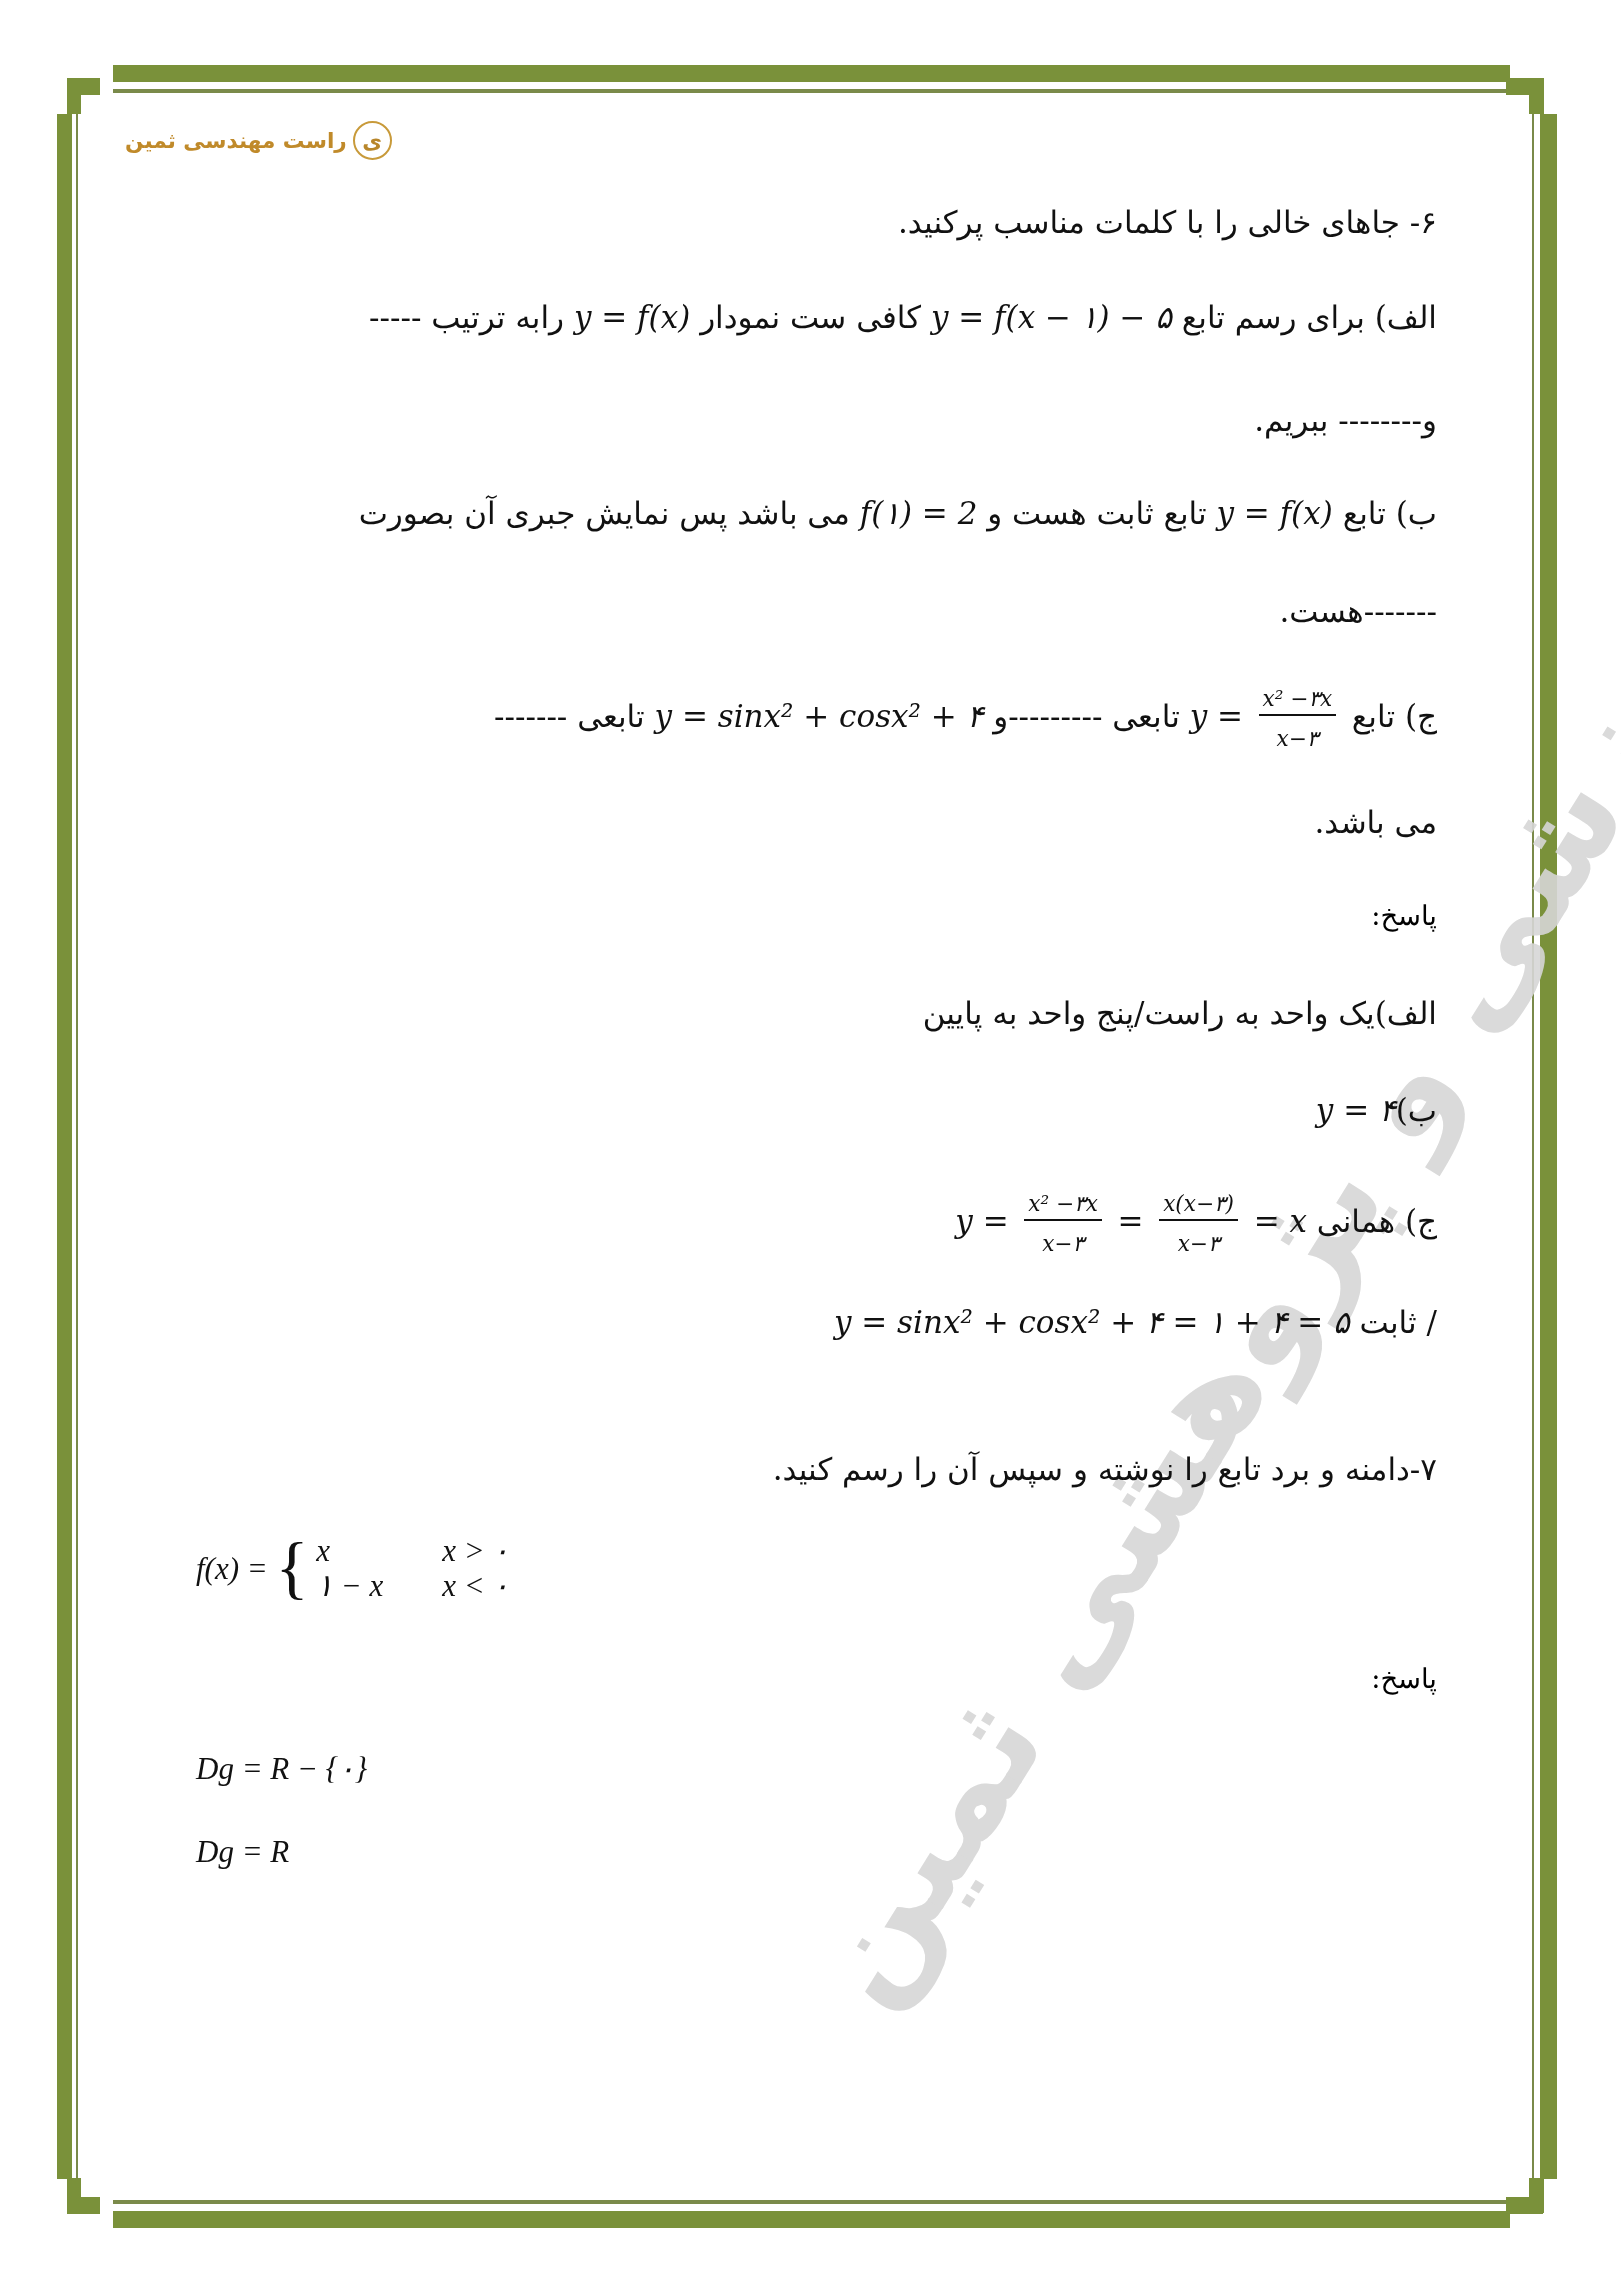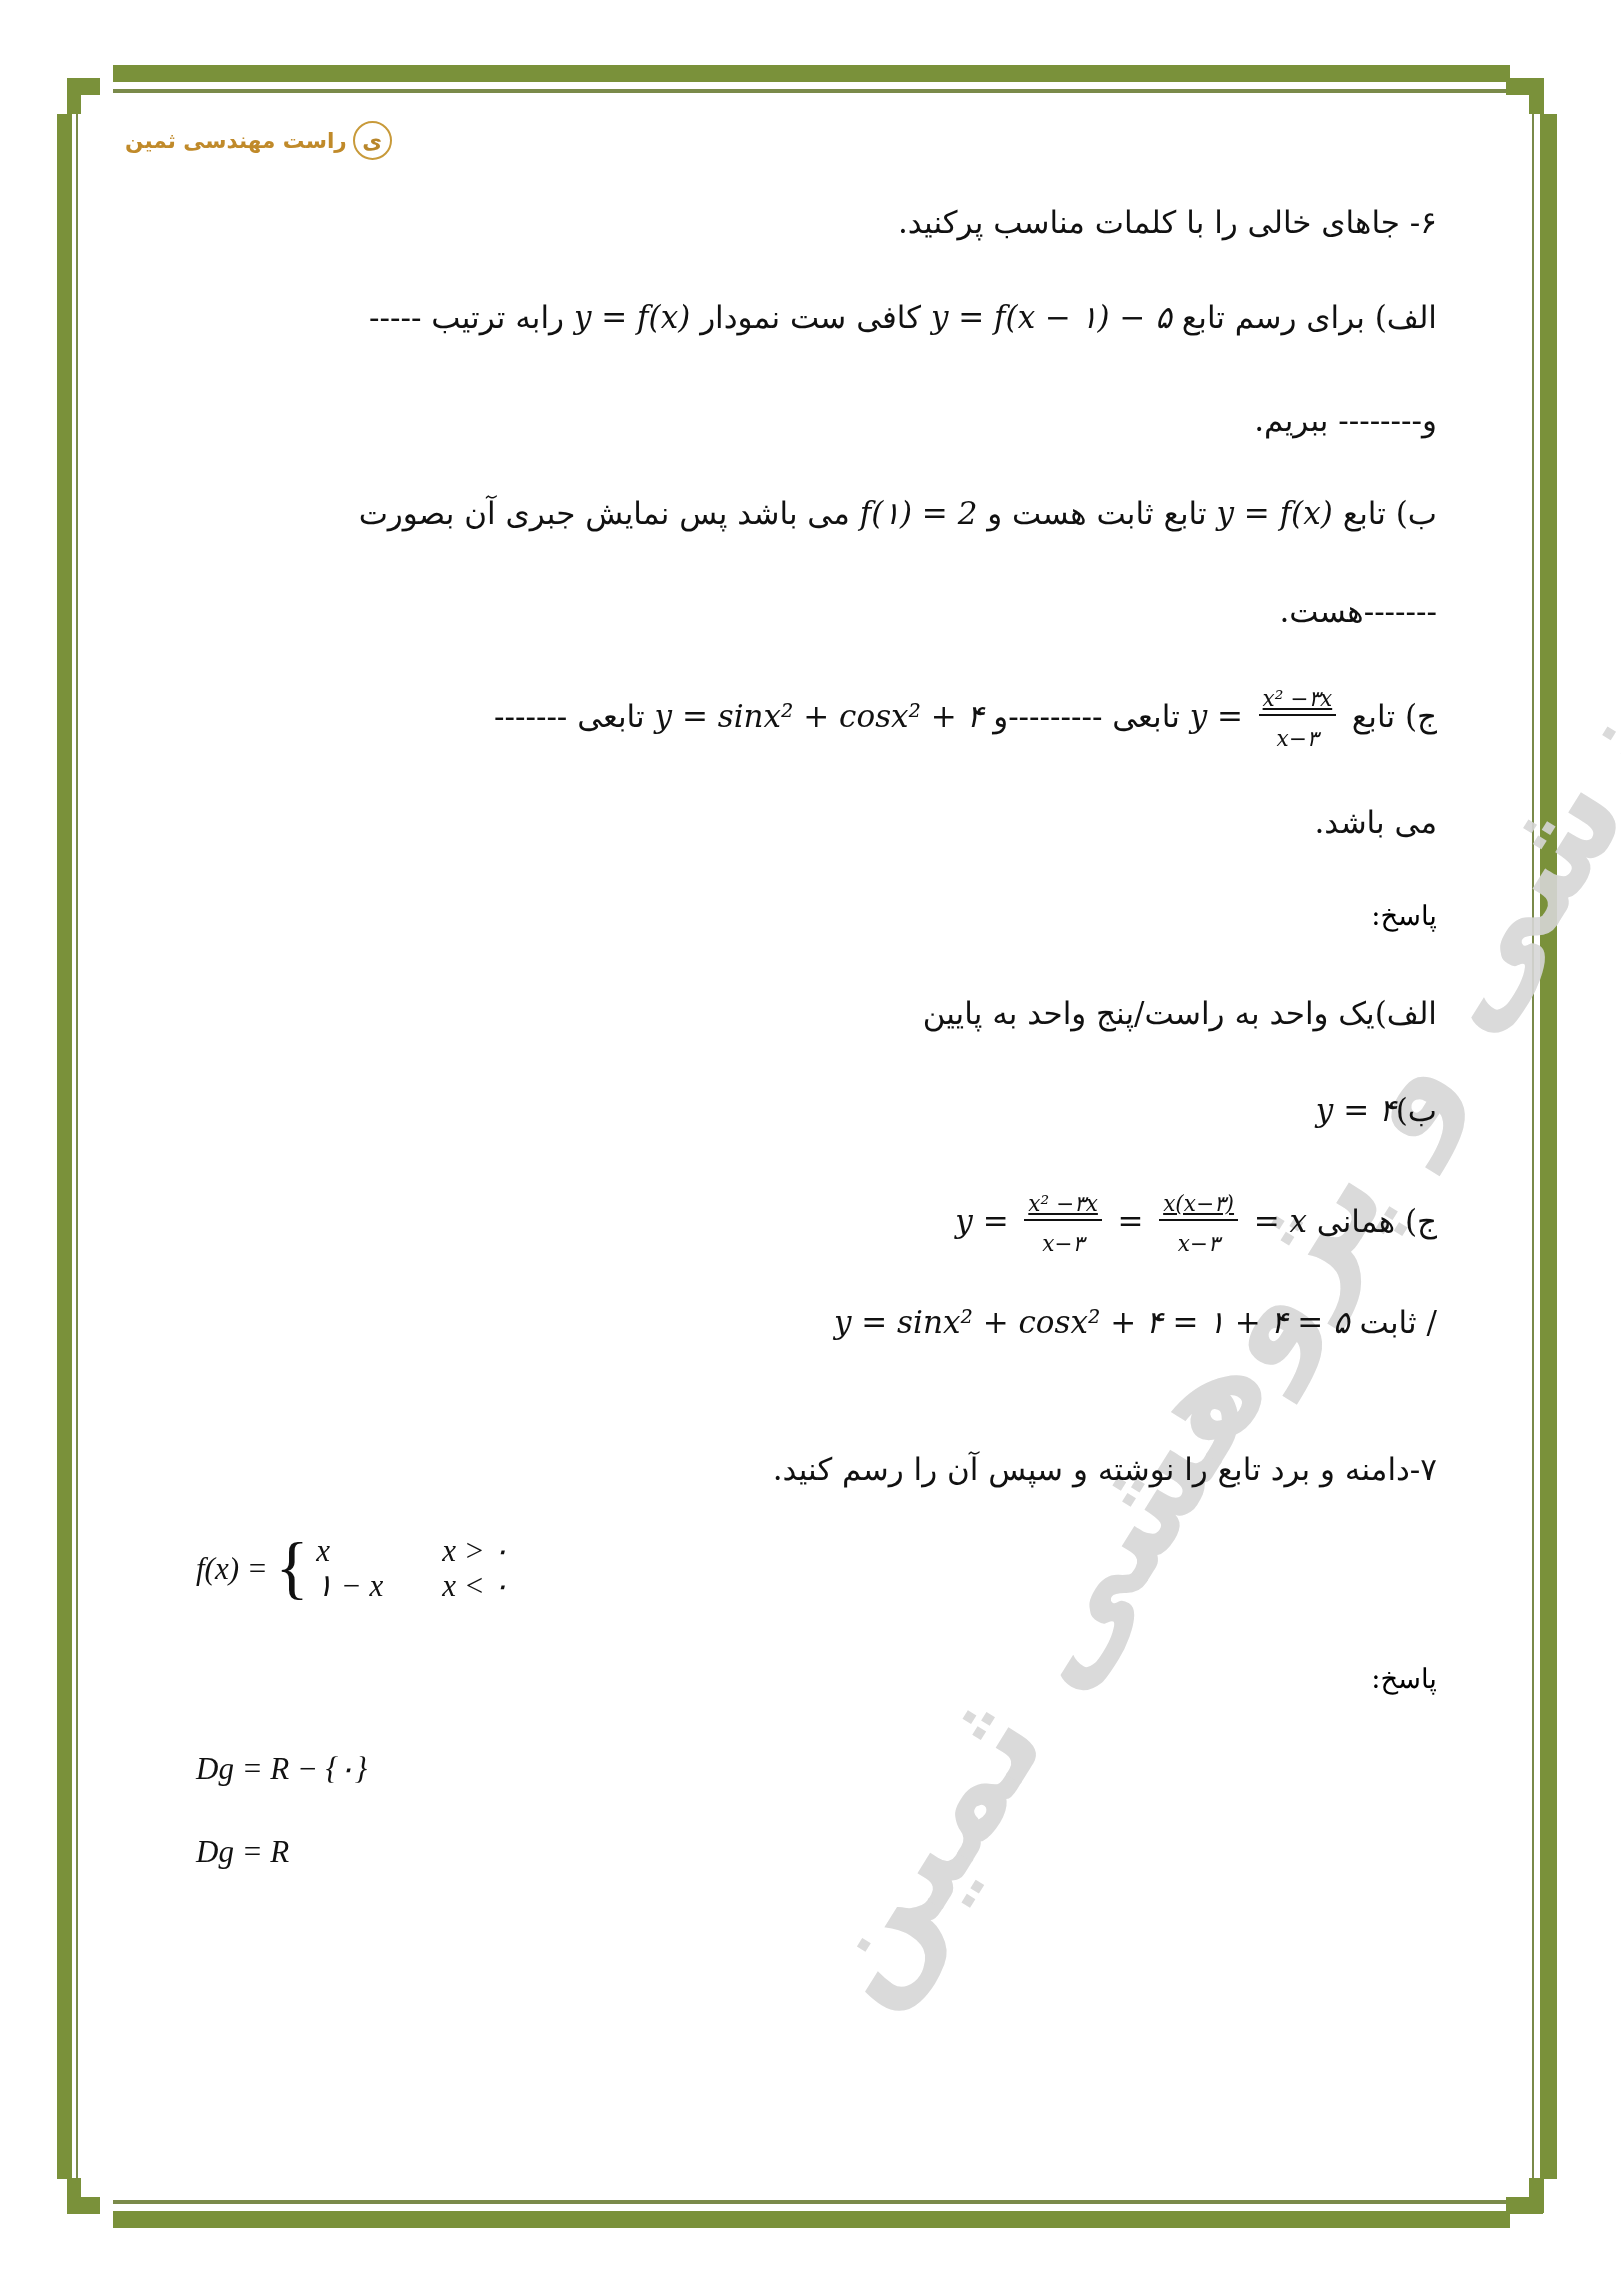--- a/index.html
+++ b/index.html
@@ -10,21 +10,21 @@
   .logo { position:absolute; left:125px; top:121px; display:flex; align-items:center; gap:5.9px; direction:rtl; }
   .logo-circle { width:35px; height:35px; border:2.9px solid #c89a3a; border-radius:50%; display:flex; align-items:center; justify-content:center;
                  color:#b8862a; font-weight:bold; font-size:21.6px; font-family:"DejaVu Sans", sans-serif; }
   .logo-text { color:#c08a2a; font-weight:bold; font-size:21.6px; font-family:"DejaVu Sans", sans-serif; }
   .line { position:absolute; right:184px; direction:rtl; text-align:right; font-size:31px; white-space:nowrap; line-height:1.2; }
   .line.left { right:auto; left:196px; direction:ltr; text-align:left;font-family:Liberation Serif, serif; }
   .m { font-family:"DejaVu Serif", serif; font-style:italic; }
   .mu { font-family:"DejaVu Serif", serif; font-style:normal; }
   .blue { color:#000000; }
   .frac { display:inline-flex; flex-direction:column; align-items:center; vertical-align:middle; font-size:21.6px; margin:0 5.9px; }
-  .frac .num { border-bottom:2px solid #111; padding:0 3.9px 2px;text-decoration:underline; }
+  .frac .num { border-bottom:2px solid #111; padding:0 3.9px 2px; }
   .frac .den { padding-top:10px; }
   .pw { display:inline-grid; grid-template-columns:auto auto; column-gap:59px; row-gap:0; vertical-align:middle; font-size:31px; line-height:1.1; }
   .brace { font-size:69px; vertical-align:middle; font-style:normal; line-height:1; }
   .wm { position:absolute; left:323px; top:980px; transform:rotate(-58deg); transform-origin:center; color:#d6d6d6;
         font-size:137px; font-weight:bold; font-family:"DejaVu Sans", sans-serif; white-space:nowrap; direction:rtl; opacity:0.9; }
 </style>
 </head>
 <body>
 
 <div class="frame" style="left:113px; top:65px; width:1397px; height:16.7px;"></div>

